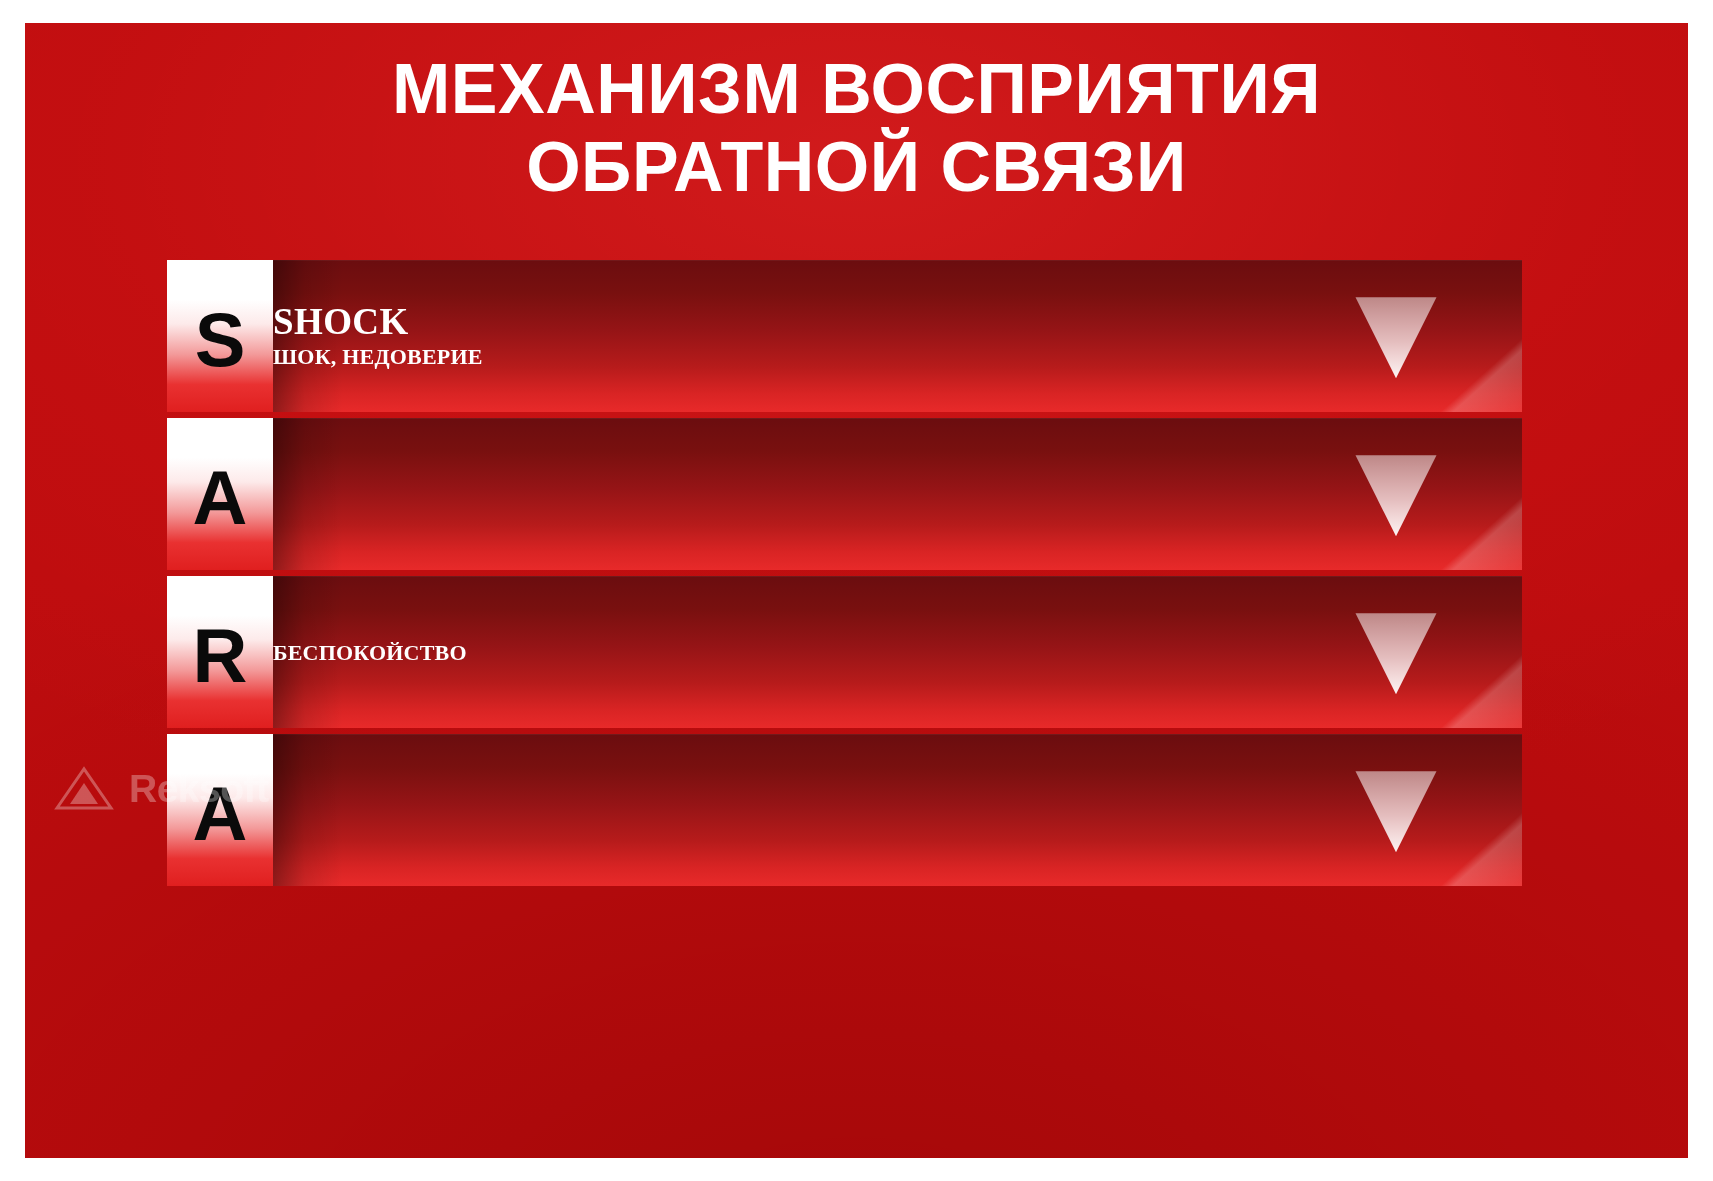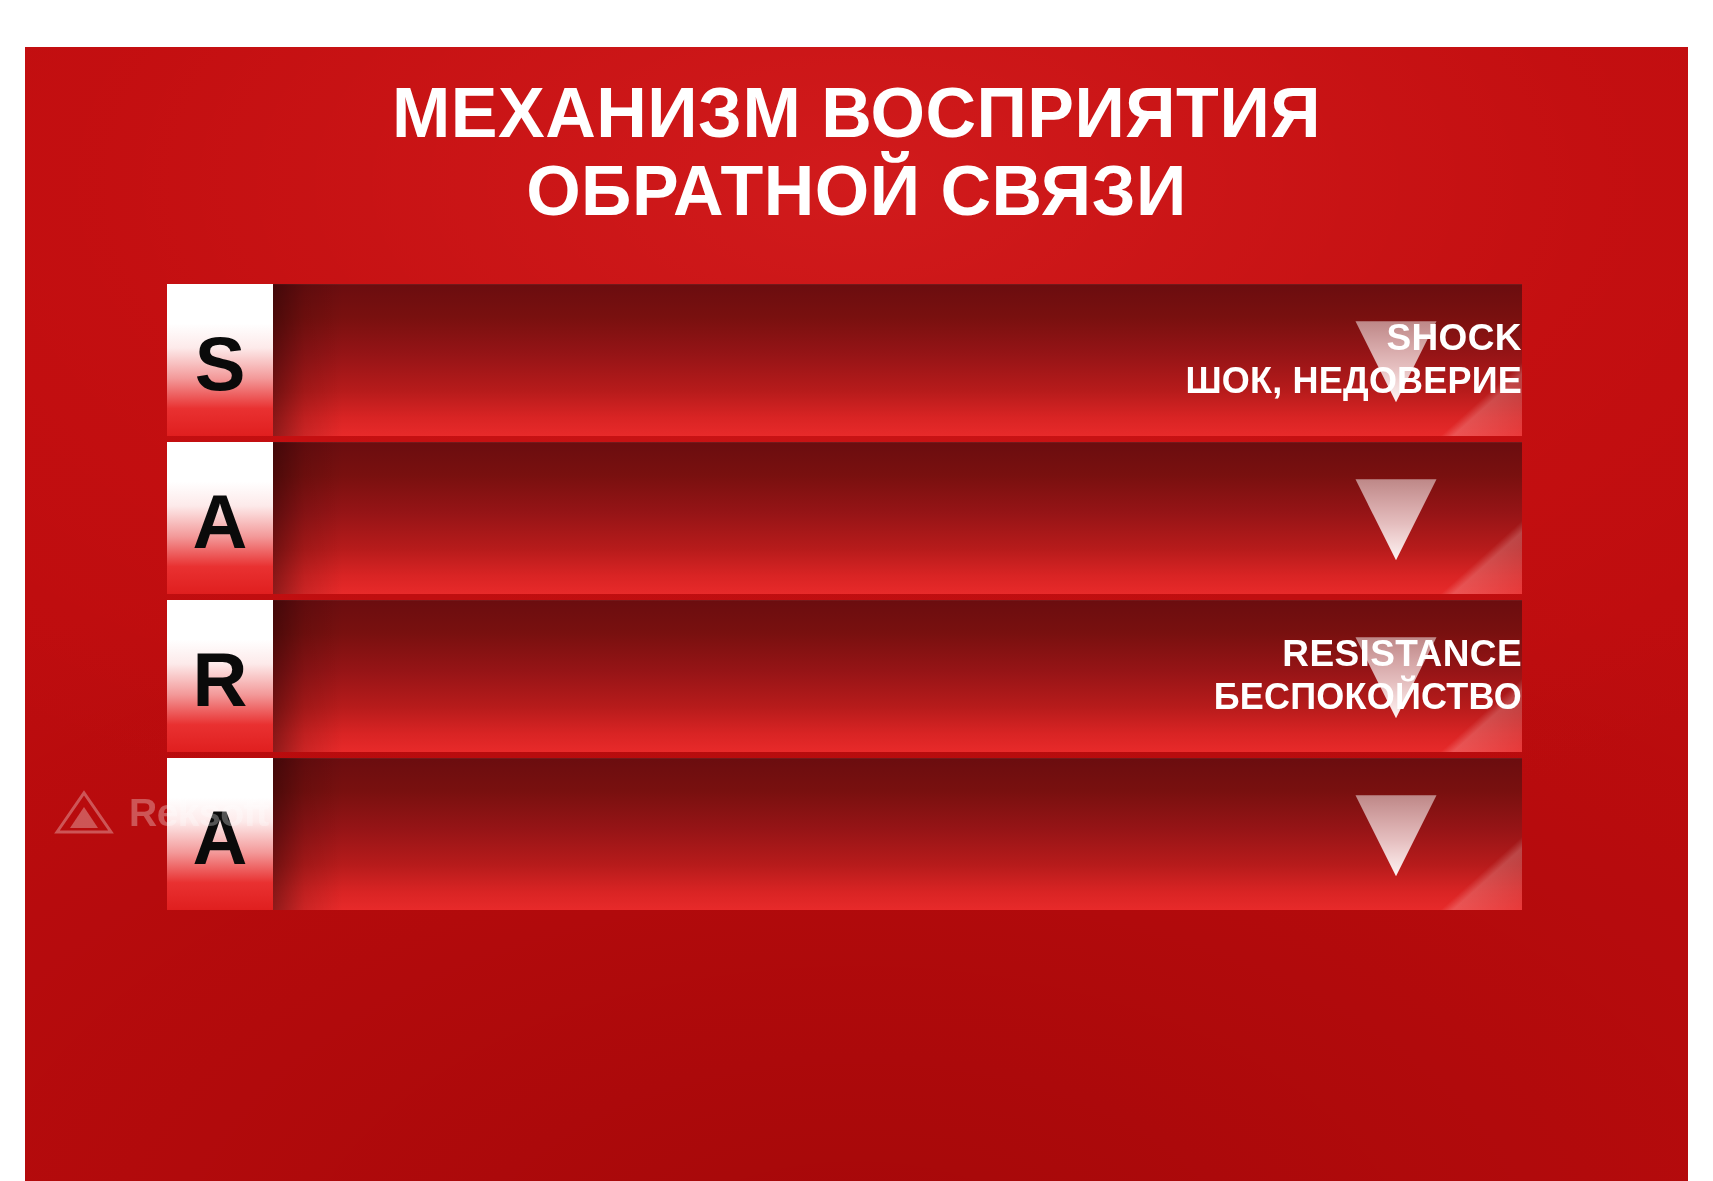--- a/index.html
+++ b/index.html
@@ -16,21 +16,20 @@
 
   
   #slide {
     position: absolute;
     left: 25px;
     top: 23px;
     width: 1663px;
     height: 1135px;
     background: #bd0c0e;
     overflow: hidden;
-    margin-top: 24px;
   }
   
   #slide::before {
     content: "";
     position: absolute;
     inset: 0;
     background:
       radial-gradient(ellipse 120% 90% at 50% 12%, rgba(255,60,60,0.30) 0%, rgba(255,40,40,0.10) 38%, rgba(0,0,0,0.00) 68%),
       radial-gradient(ellipse 140% 120% at 50% 110%, rgba(120,0,0,0.35) 0%, rgba(0,0,0,0.0) 60%);
     pointer-events: none;
@@ -135,32 +134,33 @@
     pointer-events: none;
   }
 
   
   .bar .labels {
     position: absolute;
     left: 0;
     right: 0;
     top: 50%;
     transform: translateY(-50%);
-    text-align: right;
+    text-align: left;
     color: #ffffff;
     z-index: 2;
+    font-family: Liberation Serif, serif;
   }
   .bar .en {
     font-size: 37px;
     font-weight: 800;
     letter-spacing: 0.4px;
     line-height: 1.12;
   }
   .bar .ru {
-    font-size: 36px;
+    font-size: 22px;
     font-weight: 700;
     letter-spacing: 0.2px;
     line-height: 1.18;
     margin-top: 2px;
   }
 
   
   .bar .arrow {
     position: absolute;
     right: 80px;
@@ -267,21 +267,20 @@
               <linearGradient id="agrad3" x1="0" y1="0" x2="0" y2="1">
                 <stop offset="0%" stop-color="#ffffff" stop-opacity="0.50"></stop>
                 <stop offset="55%" stop-color="#ffffff" stop-opacity="0.72"></stop>
                 <stop offset="100%" stop-color="#ffffff" stop-opacity="0.95"></stop>
               </linearGradient>
             </defs>
             <polygon points="6,8 94,8 50,96" fill="url(#agrad3)"></polygon>
           </svg>
         </div>
         <div class="labels">
-          <div class="en">RESISTANCE</div>
           <div class="ru">БЕСПОКОЙСТВО</div>
         </div>
         <div class="gloss"></div>
       </div>
     </div>
 
     <div class="stage">
       <div class="letter-box">
         <span class="glyph">A</span>
       </div>

